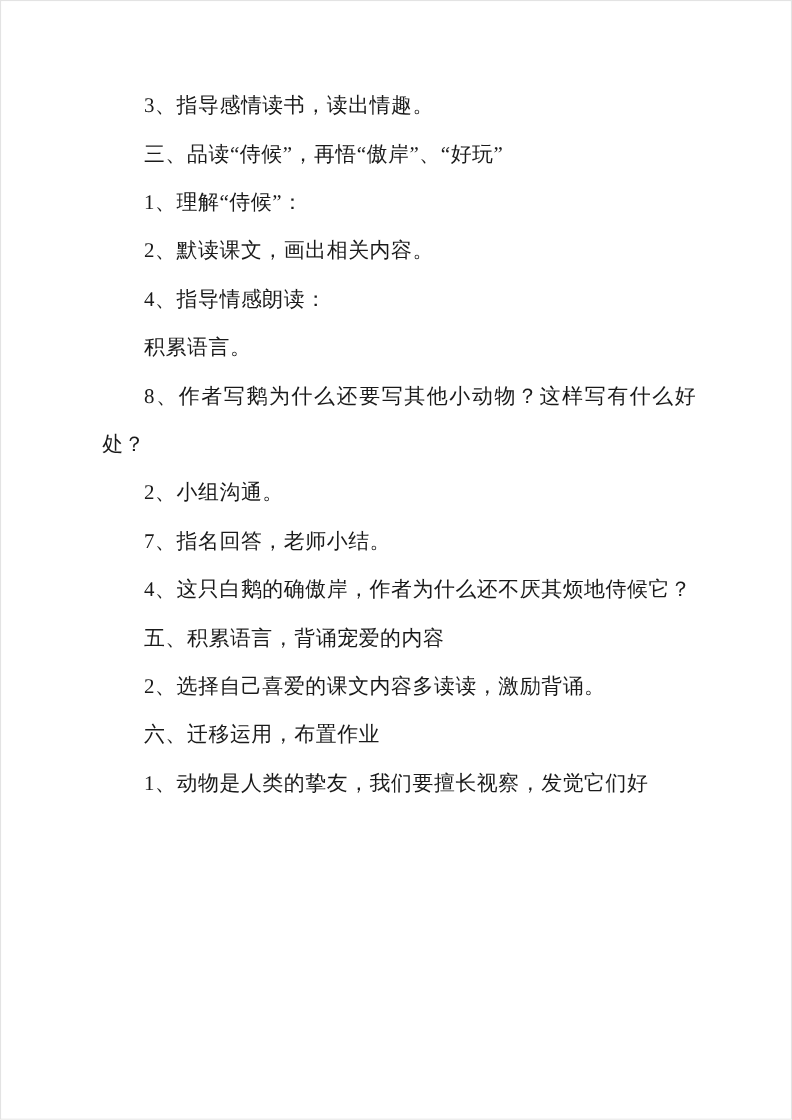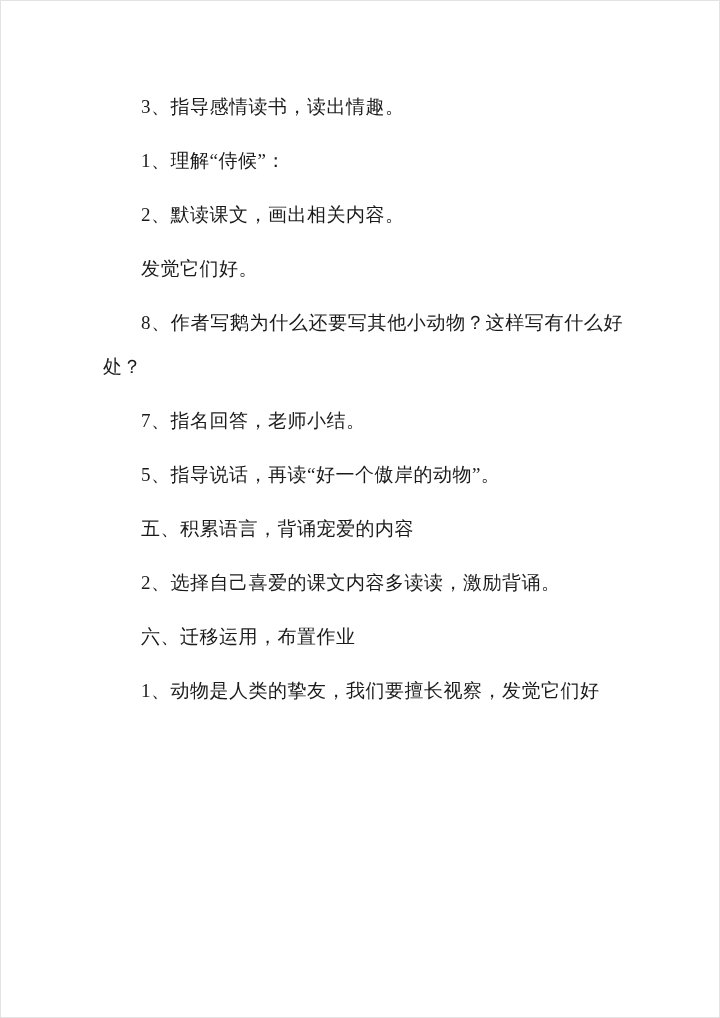--- a/index.html
+++ b/index.html
@@ -27,40 +27,43 @@
     left: 92px;
     top: 74px;
     width: 540px;
   }
   .para {
     font-size: 19px;
     line-height: 44px;
     letter-spacing: 0.5px;
     text-align: justify;
     text-justify: inter-ideograph;
-    margin: 10px;
+    margin: 0;
     white-space: pre-wrap;
     word-break: break-all;
   }
   .indent {
     text-indent: 38px;
   }
 </style>
 </head>
 <body>
 
 <div class="page">
   <div class="page-body">
 
     <p class="para indent">3、指导感情读书，读出情趣。</p>
+    <p class="para indent">三、品读“侍候”，再悟“傲岸”、“好玩”</p>
     <p class="para indent">1、理解“侍候”：</p>
     <p class="para indent">2、默读课文，画出相关内容。</p>
-    <p class="para indent">发觉它们好。</p>
+    <p class="para indent">4、指导情感朗读：</p>
+    <p class="para indent">积累语言。</p>
     <p class="para indent">8、作者写鹅为什么还要写其他小动物？这样写有什么好处？</p>
+    <p class="para indent">2、小组沟通。</p>
     <p class="para indent">7、指名回答，老师小结。</p>
-    <p class="para indent">5、指导说话，再读“好一个傲岸的动物”。</p>
+    <p class="para indent">4、这只白鹅的确傲岸，作者为什么还不厌其烦地侍候它？</p>
     <p class="para indent">五、积累语言，背诵宠爱的内容</p>
     <p class="para indent">2、选择自己喜爱的课文内容多读读，激励背诵。</p>
     <p class="para indent">六、迁移运用，布置作业</p>
     <p class="para indent">1、动物是人类的挚友，我们要擅长视察，发觉它们好</p>
 
   </div>
 </div>
 
 </body></html>

